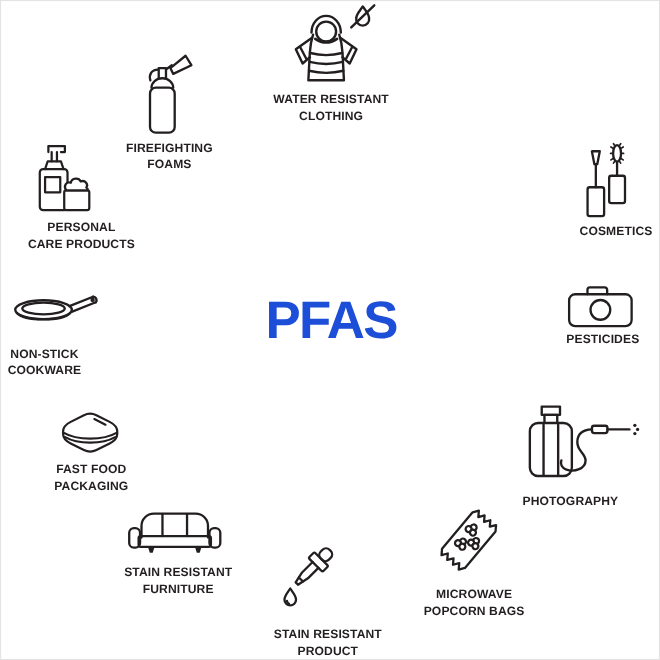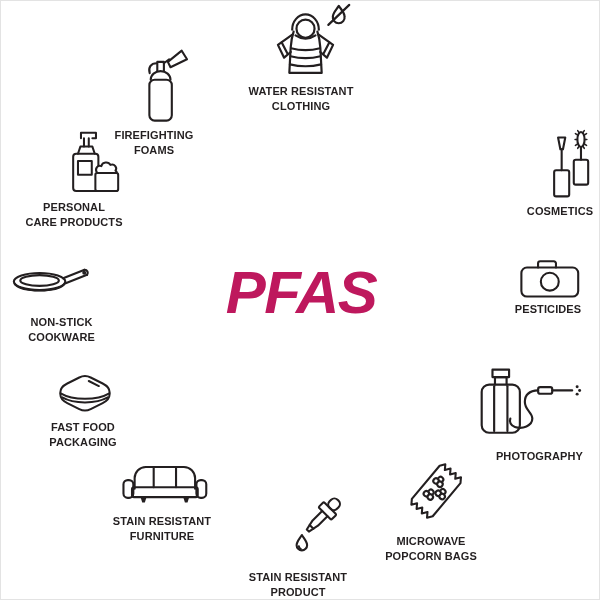--- a/index.html
+++ b/index.html
@@ -1,28 +1,28 @@
 <!DOCTYPE html>
 <html><head>
 <meta charset="utf-8">
 <style>
   html,body { margin:0; padding:0; background:#fff; }
   .canvas {
     position:relative; width:600px; height:600px; background:#ffffff;
     font-family:"Liberation Sans", sans-serif; overflow:hidden;
     border:1px solid #e3e3e3; box-sizing:border-box;
   }
-  .item { position:absolute; transform:translateX(-50%); display:flex; flex-direction:column; align-items:flex-end; }
+  .item { position:absolute; transform:translateX(-50%); display:flex; flex-direction:column; align-items:flex-start; }
   .label {
     margin-top:3px; font-size:11px; font-weight:bold; color:#231f20;
     text-align:center; white-space:pre-line; line-height:1.32; letter-spacing:0.1px;
   }
   .title {
     position:absolute; left:300px; top:291px; transform:translate(-50%,-50%);
-    font-size:60px; font-weight:bold; letter-spacing:-1.5px; color:#be185d;font-style:italic;
+    font-size:48px; font-weight:bold; letter-spacing:-1.5px; color:#1d4ed8;
   }
   .p0  { left:300px; top:2px;   }
   .p1  { left:153px; top:44px;  }
   .p2  { left:430px; top:46px;  }
   .p3  { left:515px; top:128px;margin-left:44px; }
   .p4  { left:547px; top:256px; }
   .p5  { left:528px; top:362px; }
   .p6  { left:430px; top:450px; }
   .p7  { left:297px; top:490px; }
   .p8  { left:161px; top:460px; }

